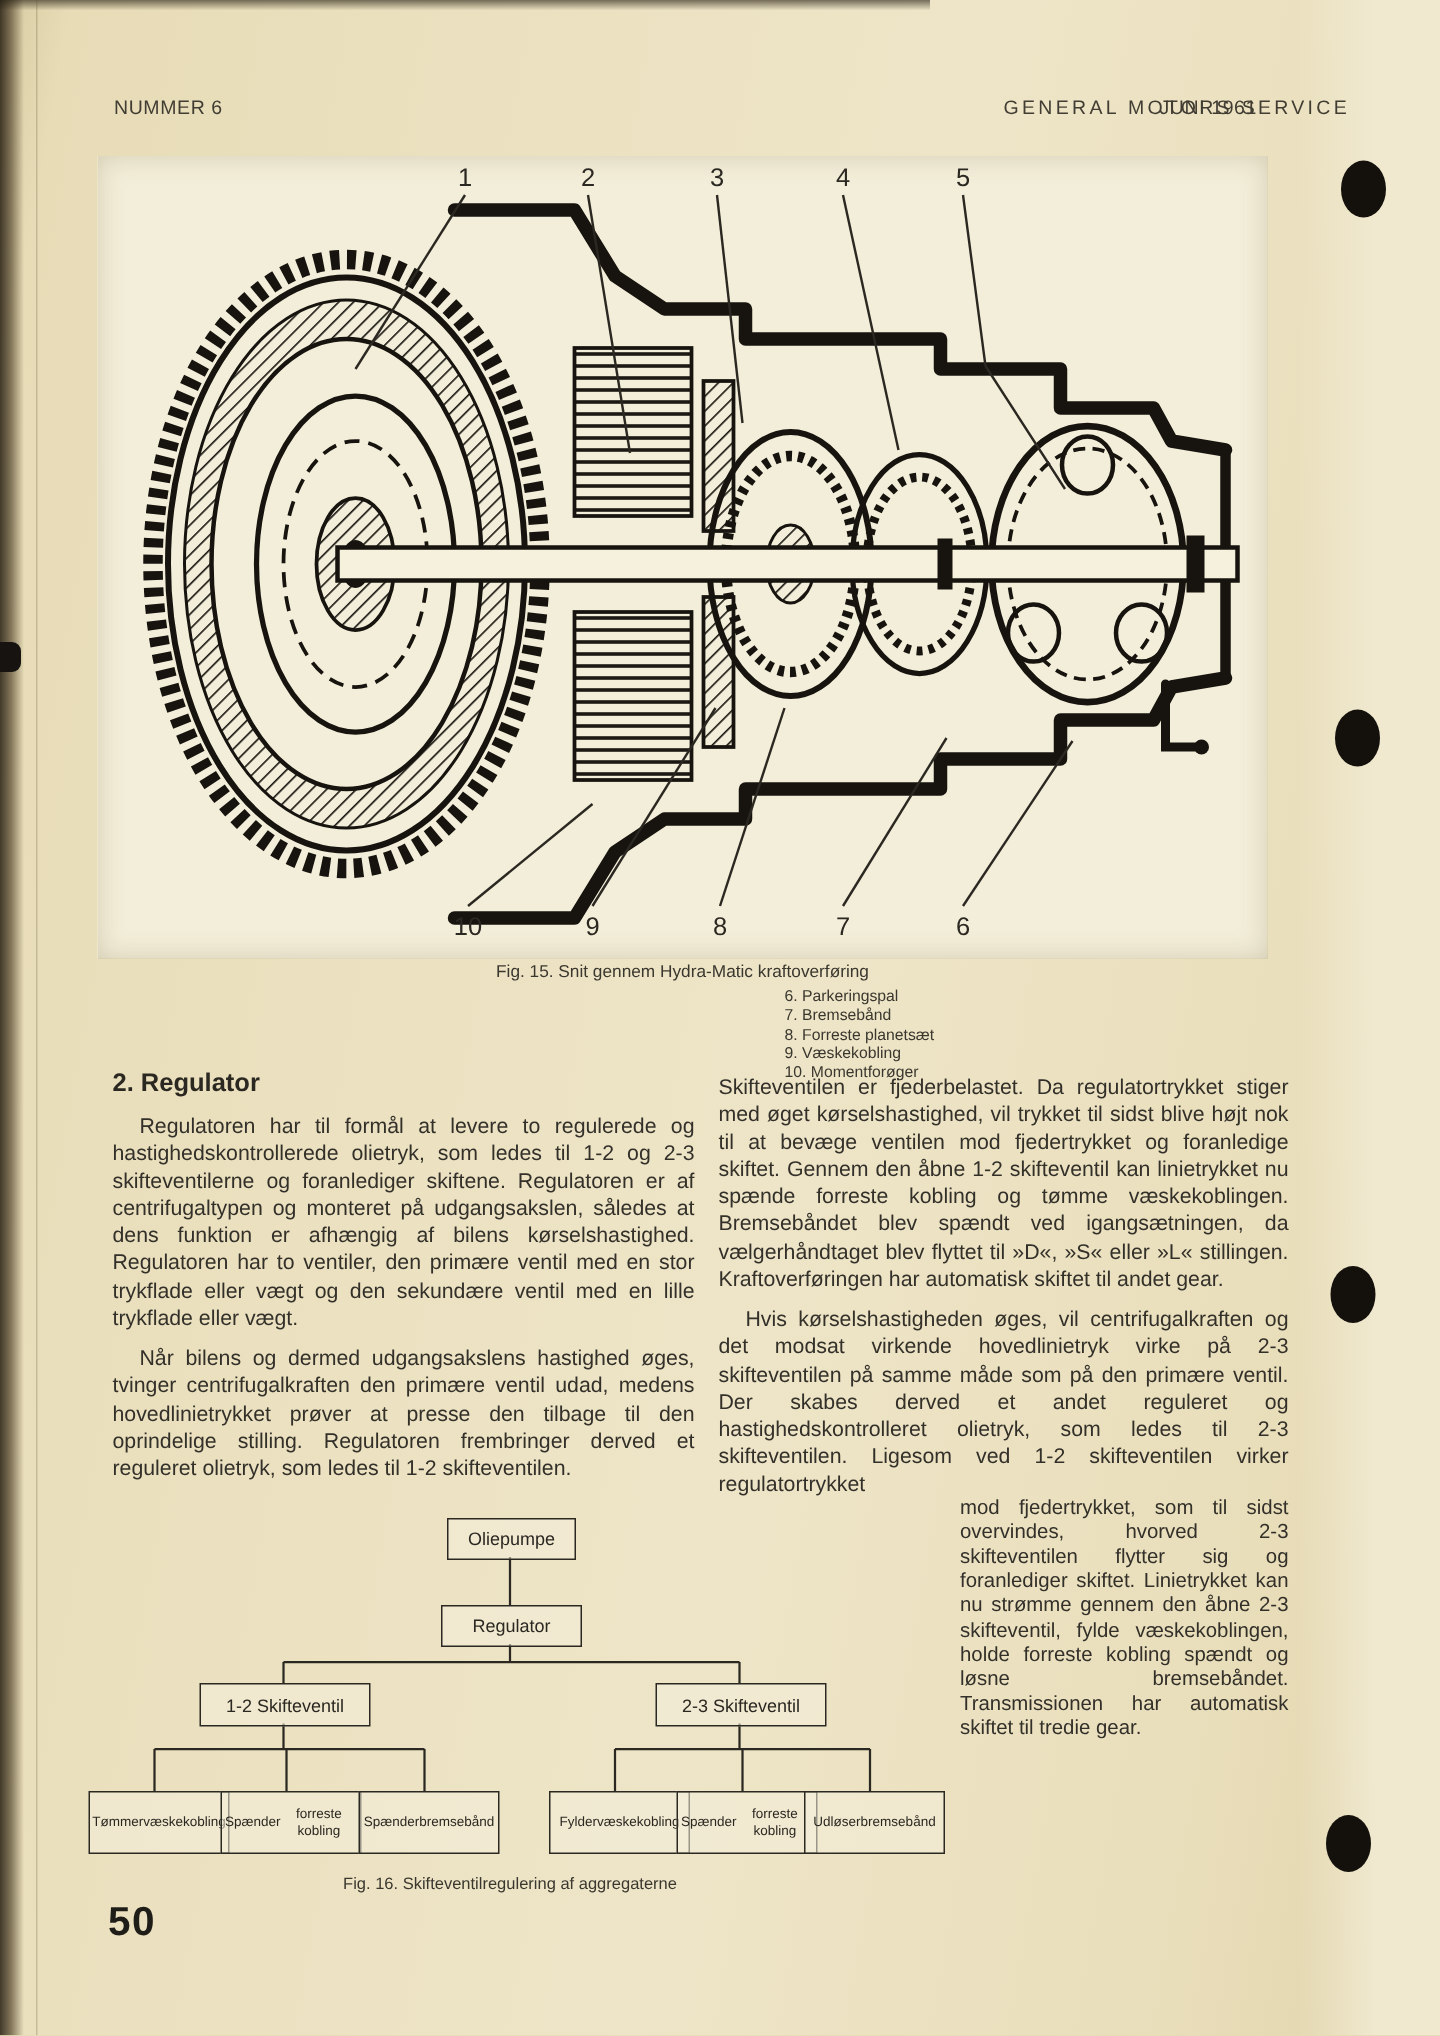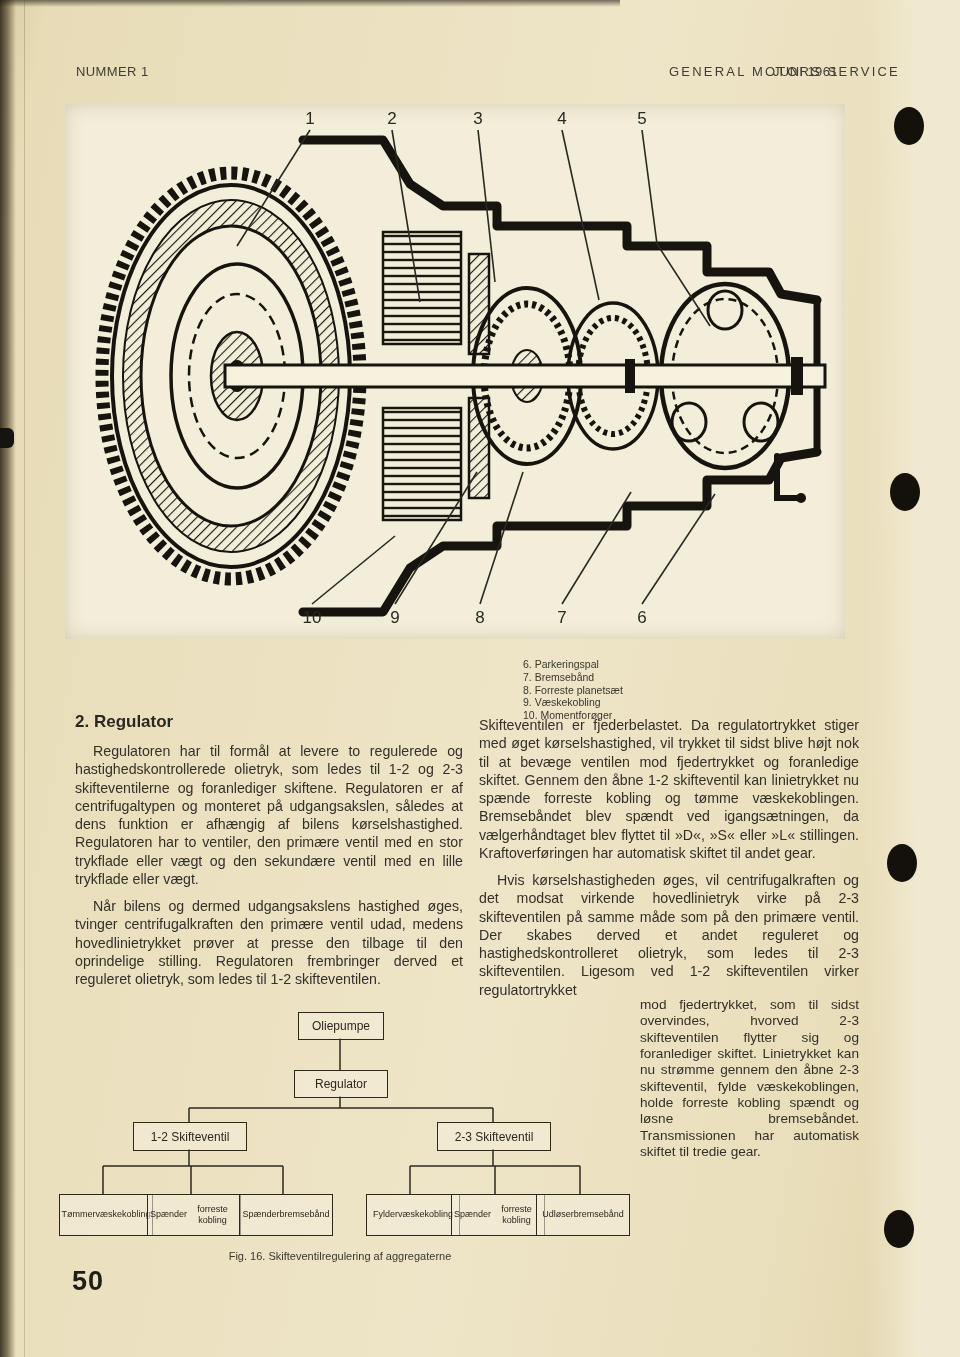--- a/index.html
+++ b/index.html
@@ -72,21 +72,21 @@
   <div class="edge-top"></div>
   <div class="crease"></div>
   <div class="edge-mark"></div>
   <div class="right-strip"></div>
   <div class="punch-hole h1"></div>
   <div class="punch-hole h2"></div>
   <div class="punch-hole h3"></div>
   <div class="punch-hole h4"></div>
 
   <div class="hdr">
-    <span class="l">NUMMER 1</span>
+    <span class="l">NUMMER 6</span>
     <span class="c">GENERAL MOTORS SERVICE</span>
     <span class="r">JUNI 1961</span>
   </div>
 
   <div class="figure15">
     <svg viewBox="0 0 780 535" width="780" height="535">
       <defs>
         <pattern id="hatch" width="7" height="7" patternUnits="userSpaceOnUse" patternTransform="rotate(45)">
           <rect width="7" height="7" fill="#f3eed9"></rect>
           <line x1="0" y1="0" x2="0" y2="7" stroke="#1b1813" stroke-width="2.2"></line>
@@ -175,20 +175,21 @@
         <text x="577" y="20">5</text>
         <text x="247" y="519">10</text>
         <text x="330" y="519">9</text>
         <text x="415" y="519">8</text>
         <text x="497" y="519">7</text>
         <text x="577" y="519">6</text>
       </g>
     </svg>
   </div>
 
+  <div class="fig15-caption">Fig. 15. Snit gennem Hydra-Matic kraftoverføring</div>
 
   <div class="legend-col lc2">
     <div>6. Parkeringspal</div>
     <div>7. Bremsebånd</div>
     <div>8. Forreste planetsæt</div>
     <div>9. Væskekobling</div>
     <div>10. Momentforøger</div>
   </div>
 
   <h2 class="heading">2. Regulator</h2>

